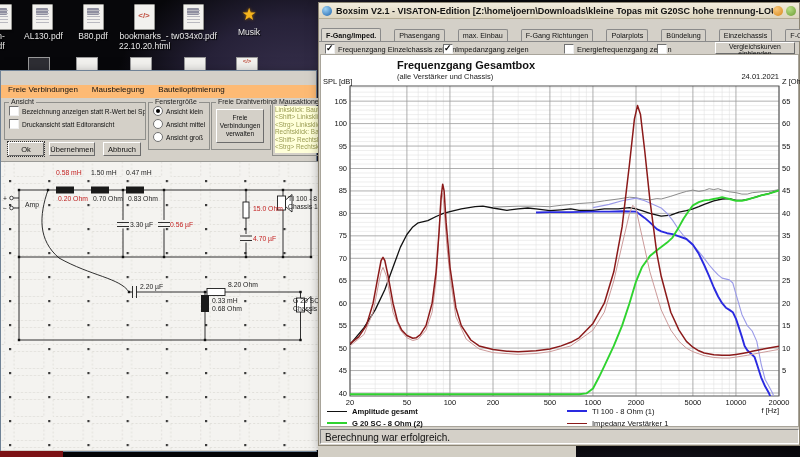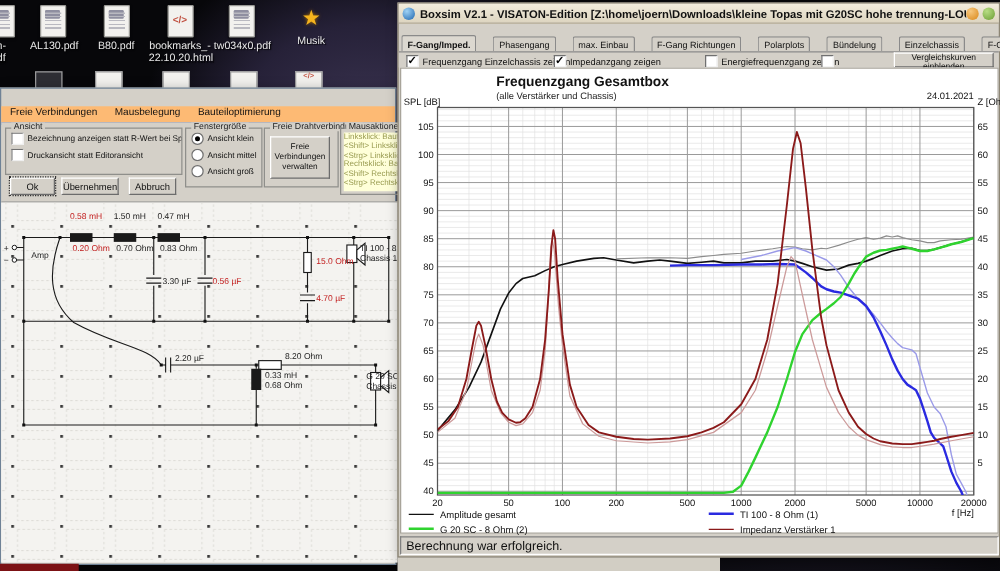--- a/index.html
+++ b/index.html
@@ -84,21 +84,21 @@
     border-radius:2px 2px 0 0;padding:1px 4px 1px 4px;margin-right:1px;white-space:nowrap;}
   .tab.active{font-weight:bold;padding-top:2px;background:#dcd8d0;}
   #bx-controls{position:absolute;left:0;top:38px;right:0;height:12px;border-top:1px solid #8a8a8a;background:#d4d0c8;}
   #bx-controls .cbitem{position:absolute;top:2px;display:flex;align-items:center;gap:3px;font-size:7.4px;color:#111;white-space:nowrap;}
   #compare-btn{position:absolute;left:396px;top:0px;width:80px;height:12px;font-size:6.8px;}
   #chartpanel{position:absolute;left:1px;top:51px;width:479px;height:373px;background:#ffffff;border:1px solid #a8a49a;box-sizing:border-box;}
   #chart-svg{position:absolute;left:0;top:0;}
   #legend{position:absolute;left:6px;top:350px;width:470px;font-size:7.6px;color:#111;}
   .lgitem{display:flex;align-items:center;gap:5px;height:12px;}
   .lgitem .sw{display:inline-block;width:20px;height:0;}
-  #lg-c1{position:absolute;left:0;top:0;}
+  #lg-c1{position:absolute;left:0;top:0;font-weight:bold;}
   #lg-c2{position:absolute;left:240px;top:0;}
   #bx-status{position:absolute;left:1px;width:479px;top:426px;height:15px;box-sizing:border-box;
     background:#d4d0c8;font-size:10px;color:#111;padding:2px 4px;}
   #gray-strip{position:absolute;left:318px;top:446px;width:258px;height:11px;background:#d2cec4;}
   #red-strip{position:absolute;left:0;top:451px;width:63px;height:6px;background:#7c1215;}
 </style>
 </head>
 <body>
 
 <div id="bg-swirl"></div>

